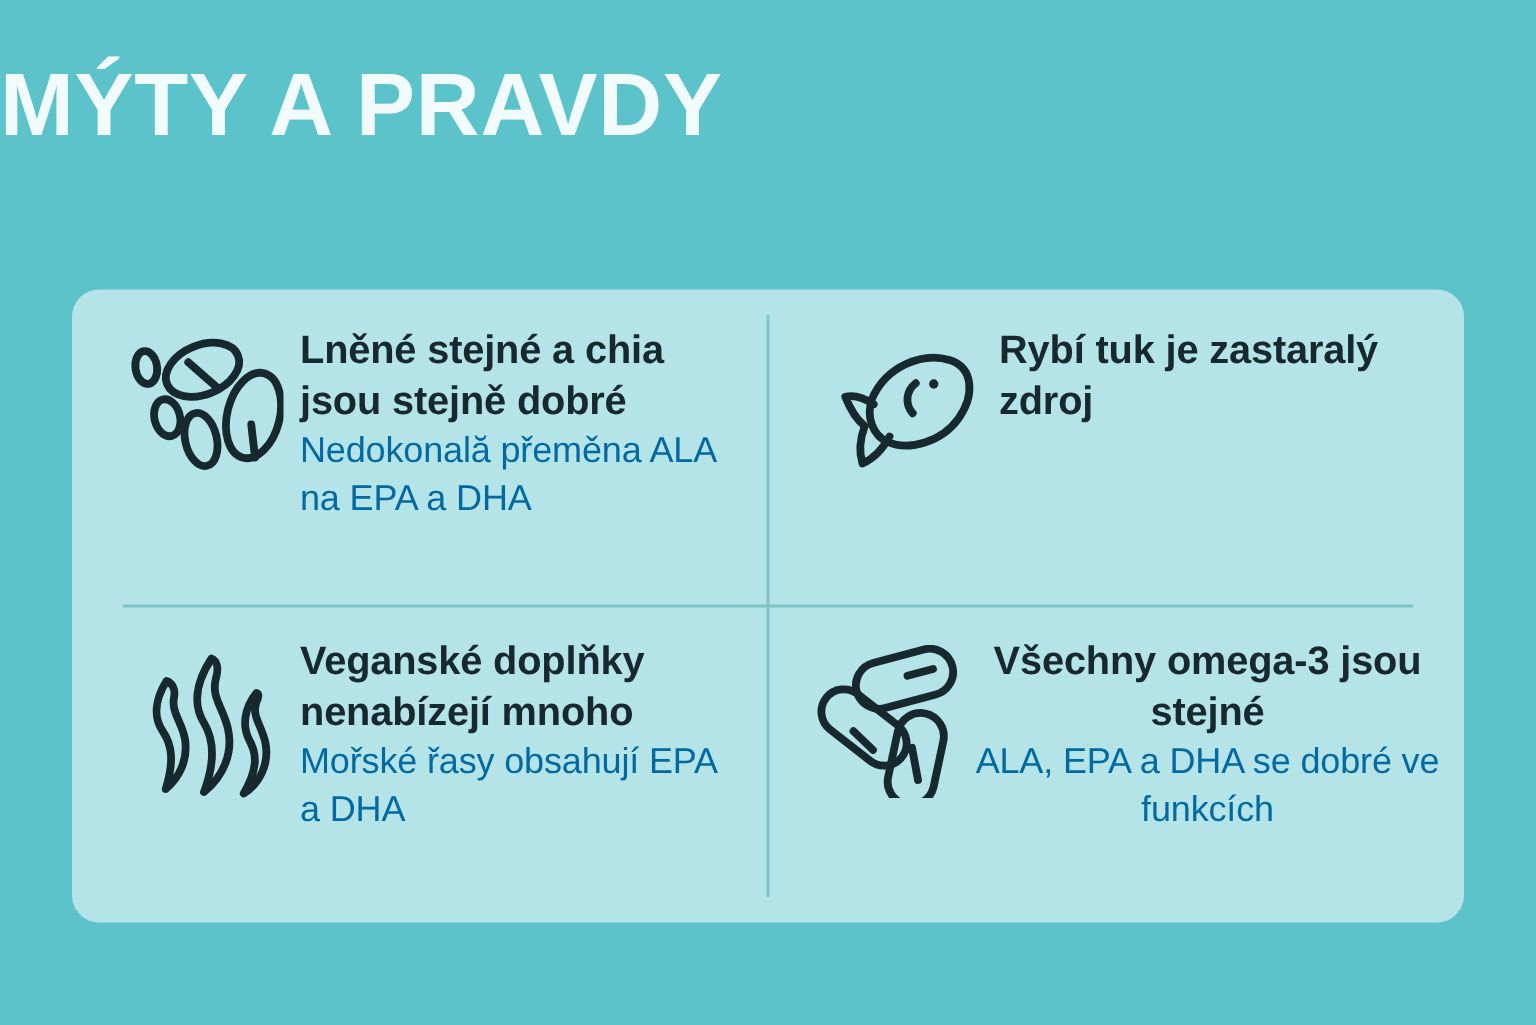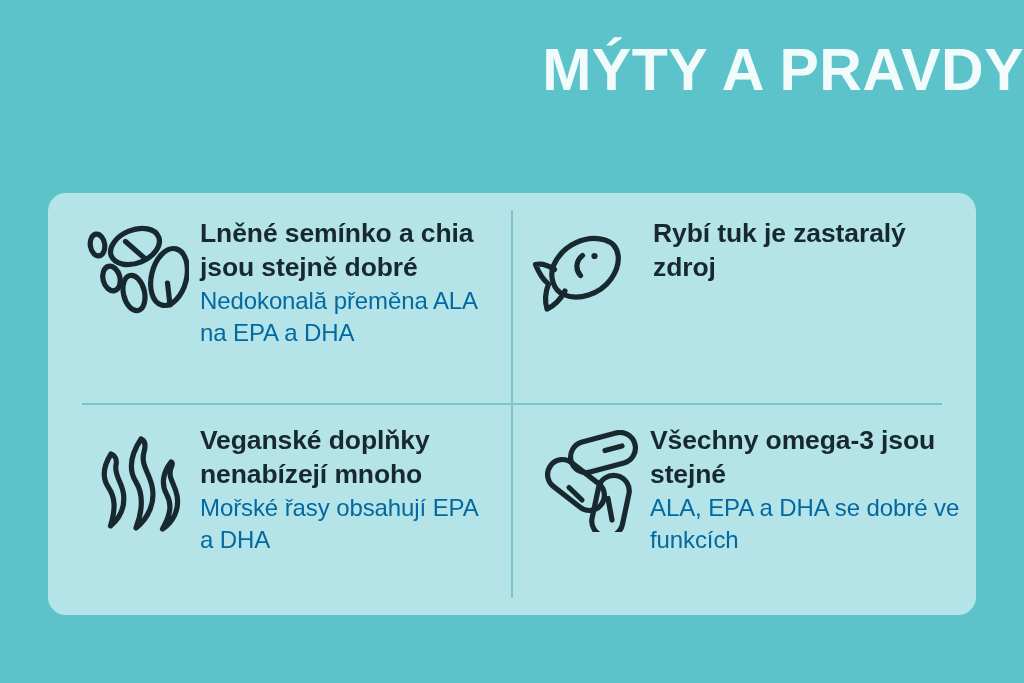--- a/index.html
+++ b/index.html
@@ -22,21 +22,21 @@
     background: #5dc3cb;
     box-sizing: border-box;
   }
 
   
   .title-block {
     position: absolute;
     left: 0;
     top: 36px;
     width: 1024px;
-    text-align: right;
+    text-align: left;
   }
   .title-line {
     display: block;
     color: #f2fbfb;
     font-weight: 700;
     font-size: 59px;
     line-height: 1.18;
     letter-spacing: 0.5px;
     text-transform: uppercase;
     white-space: pre;
@@ -119,25 +119,25 @@
     color: #0369a1;
     font-weight: 400;
     font-size: 24px;
     line-height: 1.33;
     letter-spacing: -0.1px;
   }
 
   
   .quad--tl { padding-left: 26px; }
   .quad--tl .quad-icon { width: 126px; }
-  .quad--tr { padding-left: 8px; gap: 15px; }
+  .quad--tr { padding-left: 36px; }
   .quad--tr .quad-icon { width: 118px; padding-top: 14px; }
   .quad--bl { padding-left: 30px; padding-top: 18px; justify-content: space-between; }
   .quad--bl .quad-icon { width: 122px; padding-top: 10px; }
-  .quad--br { padding-left: 20px; padding-top: 18px; }
+  .quad--br { padding-left: 20px; padding-top: 18px; text-align: center; }
   .quad--br .quad-icon { width: 118px; padding-top: 8px; }
 </style>
 </head>
 <body>
 
 <div class="poster">
 
   <div class="title-block">
     <span class="title-line">MÝTY A PRAVDY</span>
   </div>
@@ -151,21 +151,21 @@
             <ellipse cx="12.5" cy="24" rx="7.2" ry="11" transform="rotate(-8 12.5 24)"></ellipse>
             <ellipse cx="50" cy="25.5" rx="25.5" ry="16.5" transform="rotate(-22 50 25.5)"></ellipse>
             <path d="M40.5 20.5 L60.5 38"></path>
             <ellipse cx="26.5" cy="57.5" rx="8.5" ry="12.5" transform="rotate(-14 26.5 57.5)"></ellipse>
             <ellipse cx="49" cy="72" rx="10.5" ry="18" transform="rotate(-13 49 72)"></ellipse>
             <ellipse cx="84" cy="56" rx="17.5" ry="29" transform="rotate(14 84 56)"></ellipse>
             <path d="M82.5 62 L85 84"></path>
           </svg>
         </div>
         <div class="quad-text">
-          <p class="quad-heading">Lněné semínko a chia jsou stejně dobré</p>
+          <p class="quad-heading">Lněné stejné a chia jsou stejně dobré</p>
           <p class="quad-sub">Nedokonală přeměna ALA na EPA a DHA</p>
         </div>
       </div>
 
       <div class="quad quad--tr">
         <div class="quad-icon">
           <svg width="98" height="88" viewBox="0 0 98 88" fill="none" stroke="#17292f" stroke-width="5.2" stroke-linecap="round" stroke-linejoin="round">
             <path d="M23.5 36.5 C33 15 57 5.5 75 11 C91 16 92 34.5 81 50 C70 65.5 48 72 33.5 65.5 C24 61.2 19 49 23.5 36.5 Z"></path>
             <path d="M24.5 40.5 C18.5 36.5 11.5 34 5.5 35.5 C8.5 43 12 50 18.5 55 C15.5 63 14.5 72 17 80 C25 76.5 31 69.5 35 62"></path>
             <path d="M52.5 26.5 C46 31.5 45 40.5 50.5 46.5"></path>

